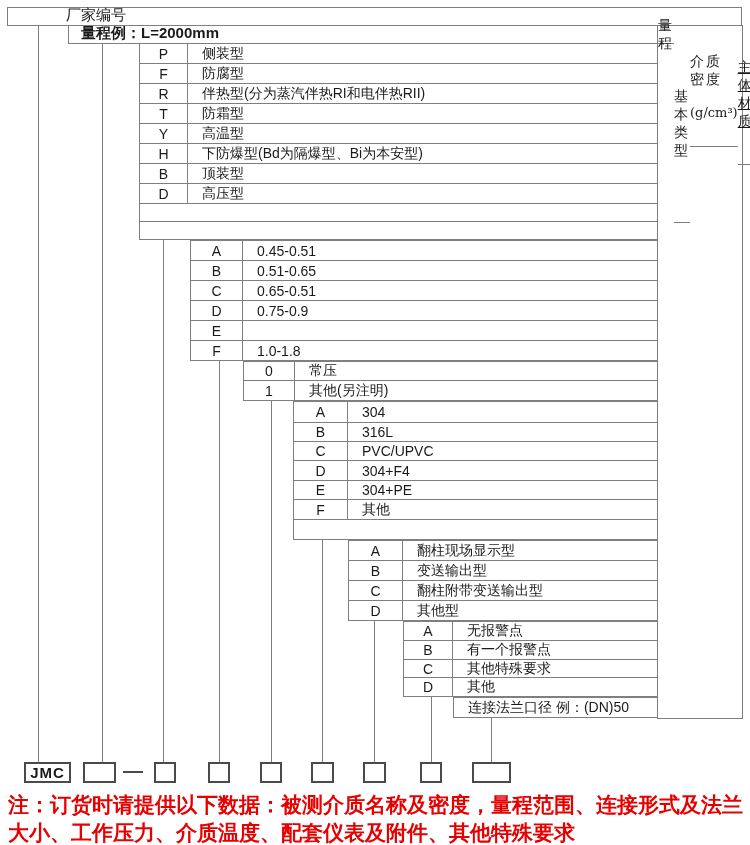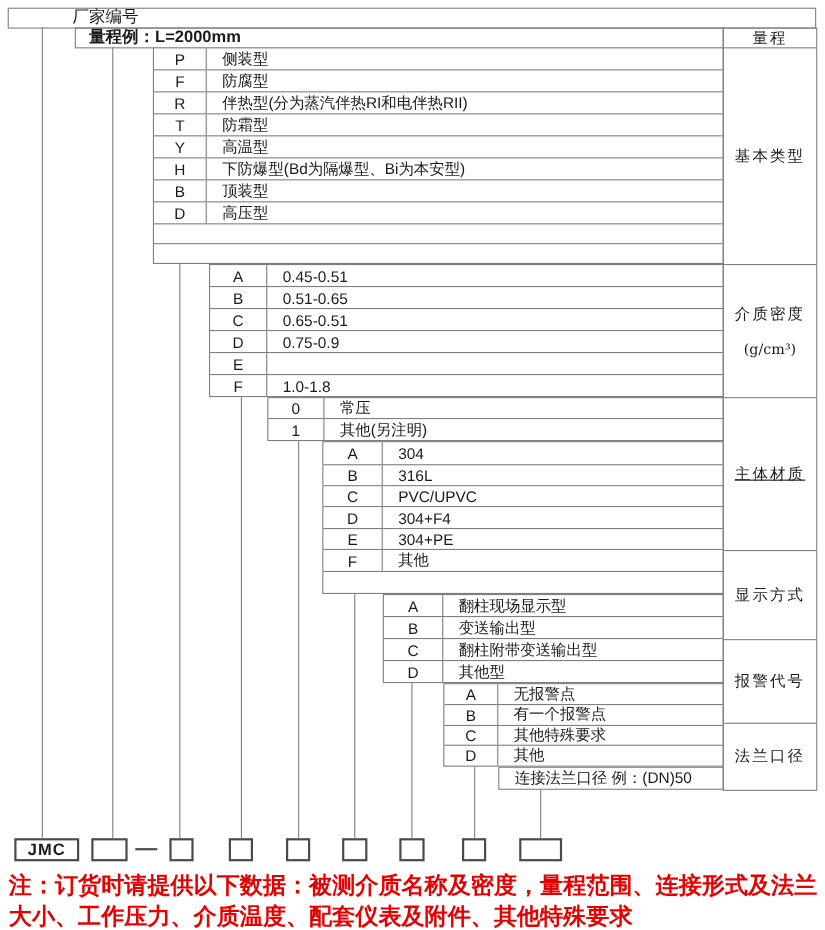--- a/index.html
+++ b/index.html
@@ -12,21 +12,21 @@
   }
   .abs { position:absolute; }
   .tbox { border:1px solid var(--line); }
   .flexc { display:flex; align-items:flex-end; }
   .section { border:1px solid var(--line); position:absolute; background:#fff; }
   .row { display:flex; border-bottom:1px solid var(--line); }
   .row.last { border-bottom:none; }
   .code-cell { border-right:1px solid var(--line); display:flex; align-items:center; justify-content:center; font-size:14px; }
   .val-cell { flex:1; display:flex; align-items:center; padding-left:14px; font-size:14px; white-space:nowrap; }
   .empty .val-cell { padding-left:0; }
-  .side-col { position:absolute; border:1px solid var(--line); display:flex; flex-direction:column; }
+  .side-col { position:absolute; border:1px solid var(--line); display:flex; flex-direction:row; }
   .side-cell { border-bottom:1px solid var(--line); display:flex; flex-direction:column; align-items:center; justify-content:center;
                font-family:"DejaVu Serif","Liberation Serif",serif; font-size:14px; letter-spacing:2px; }
   .side-cell.last { border-bottom:none; flex:1; }
   .side-cell .sub { font-size:13px; letter-spacing:0; margin-top:16px; }
   .vline { position:absolute; width:1px; background:var(--line); }
   .bbox { position:absolute; border:2px solid var(--boxline); background:#fff; }
   .dash { position:absolute; height:2px; background:var(--boxline); }
   .jmc-text { width:100%; height:100%; display:flex; align-items:center; justify-content:center; font-weight:bold; font-size:15px; letter-spacing:1px; }
   .note-line { position:absolute; left:8px; font-weight:bold; font-size:21px; color:var(--note); white-space:nowrap; }
 </style>
@@ -216,21 +216,21 @@
     </div>
     <div class="vline" style="left: 38px; top: 25px; height: 737px;"></div>
     <div class="vline" style="left: 102px; top: 43px; height: 719px;"></div>
     <div class="vline" style="left: 163px; top: 240px; height: 522px;"></div>
     <div class="vline" style="left: 219px; top: 361px; height: 401px;"></div>
     <div class="vline" style="left: 271px; top: 401px; height: 361px;"></div>
     <div class="vline" style="left: 322px; top: 540px; height: 222px;"></div>
     <div class="vline" style="left: 374px; top: 621px; height: 141px;"></div>
     <div class="vline" style="left: 431px; top: 697px; height: 65px;"></div>
     <div class="vline" style="left: 491px; top: 718px; height: 44px;"></div>
-    <div class="bbox" style="left: 13px; top: 762px; width: 59px; height: 21px;">
+    <div class="bbox" style="left: 24px; top: 762px; width: 47px; height: 21px;">
       <div class="jmc-text">JMC</div>
     </div>
     <div class="bbox" style="left: 83px; top: 762px; width: 33px; height: 21px;"></div>
     <div class="bbox" style="left: 154px; top: 762px; width: 22px; height: 21px;"></div>
     <div class="bbox" style="left: 208px; top: 762px; width: 22px; height: 21px;"></div>
     <div class="bbox" style="left: 260px; top: 762px; width: 22px; height: 21px;"></div>
     <div class="bbox" style="left: 311px; top: 762px; width: 23px; height: 21px;"></div>
     <div class="bbox" style="left: 363px; top: 762px; width: 23px; height: 21px;"></div>
     <div class="bbox" style="left: 420px; top: 762px; width: 22px; height: 21px;"></div>
     <div class="bbox" style="left: 472px; top: 762px; width: 39px; height: 21px;"></div>

